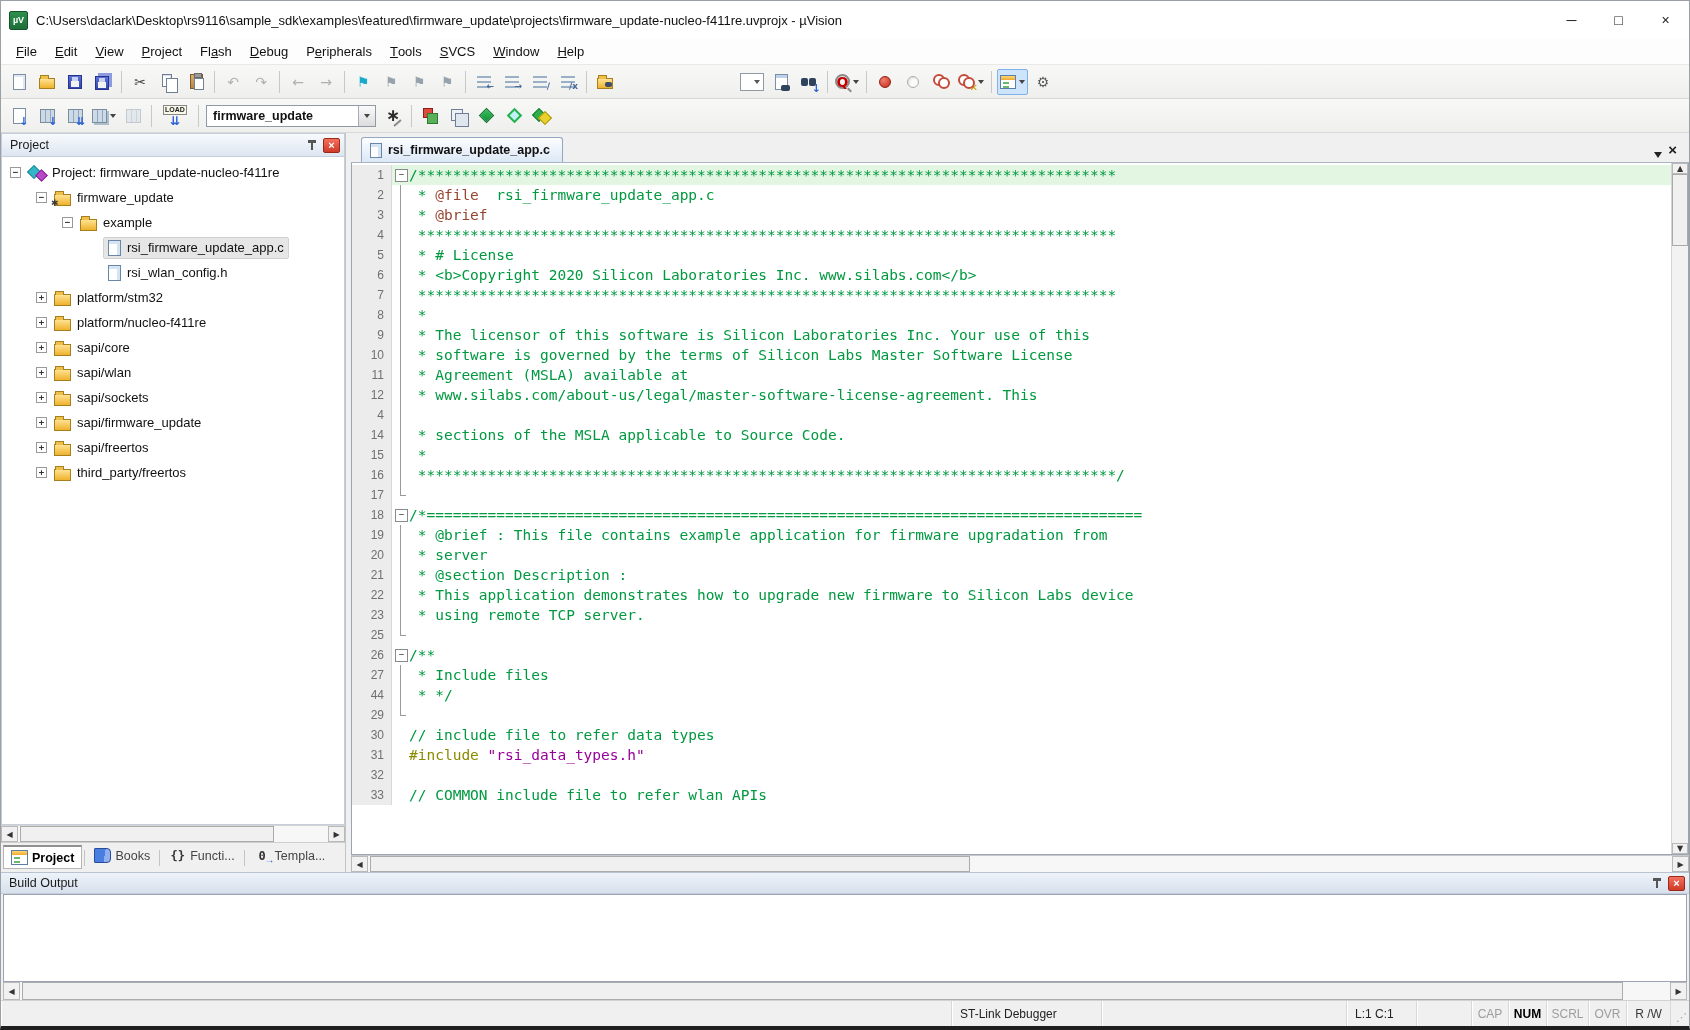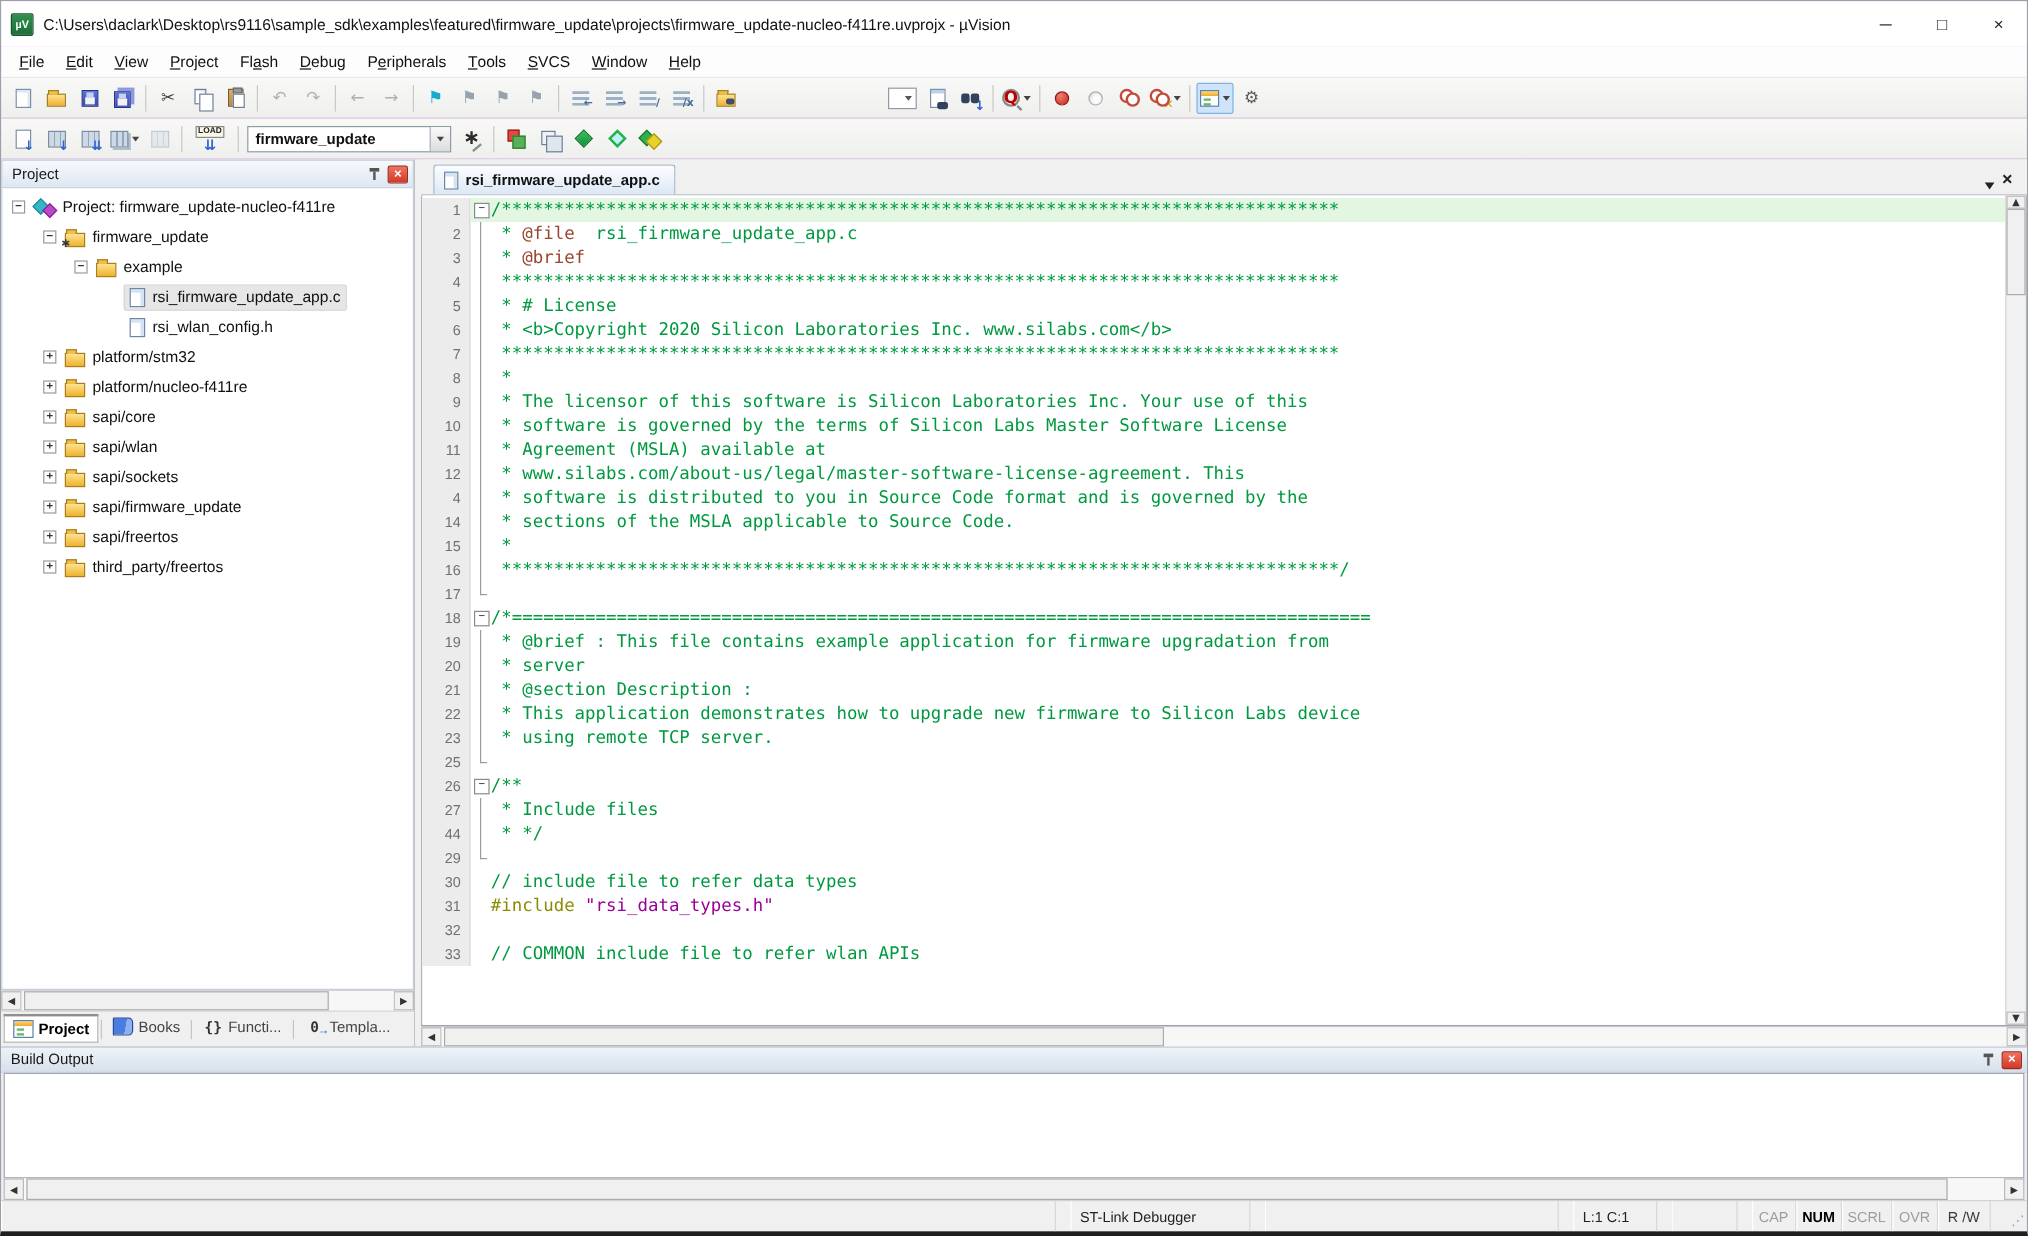--- a/index.html
+++ b/index.html
@@ -1,18 +1,18 @@
 <!DOCTYPE html>
 <html><head>
 <meta charset="utf-8">
 <style>
   * { margin:0; padding:0; box-sizing:border-box; }
   html,body { width:1690px; height:1030px; overflow:hidden; background:#d8d8d8; }
   body { font-family:"Liberation Sans", sans-serif; }
-  .app { width:1690px; height:1030px; display:flex; flex-direction:column; background:#f0abfc;
+  .app { width:1690px; height:1030px; display:flex; flex-direction:column; background:#0ea5e9;
          border:1px solid #9aa0a6; border-bottom:4px solid #1f1f1f; }
 
   
   .titlebar { height:38px; display:flex; align-items:center; background:#fff; padding-left:8px; flex:0 0 auto; }
   .appicon { width:19px; height:19px; background:linear-gradient(#2f8f4e,#1d6e38); border:1px solid #14532a;
              color:#fff; font:bold 9px/17px "Liberation Sans",sans-serif; text-align:center; border-radius:2px; }
   .wtitle { font-size:13px; color:#111; margin-left:8px; white-space:nowrap; overflow:hidden; flex:1; }
   .winbtns { display:flex; height:100%; flex:0 0 auto; }
   .winbtn { width:47px; height:100%; display:flex; align-items:center; justify-content:center;
             font-size:14px; color:#222; }
@@ -180,21 +180,21 @@
   .bout { flex:0 0 auto; display:flex; flex-direction:column; background:#f0f0f0; }
   .bhead { height:22px; display:flex; align-items:center; padding:0 4px 0 8px;
            background:linear-gradient(#eef3f9,#d7e0ec); border-top:1px solid #b9c2cf; border-bottom:1px solid #c6cedb; }
   .bhead .ptitle { flex:1; font-size:12.5px; color:#1a1a1a; }
   .bbody { height:88px; background:#fff; border:1px solid #9aa4b2; margin:0 2px;
            font:12px "DejaVu Sans Mono",monospace; color:#111; padding:2px 4px; }
   .bscroll { height:18px; display:flex; background:#f2f2f2; margin:0 2px; }
 
   
   .statusbar { height:26px; display:flex; align-items:stretch; background:#f0f0f0; border-top:1px solid #d2d2d2;
-               font-size:12px; color:#222; flex:0 0 auto;gap:12px; }
+               font-size:12px; color:#222; flex:0 0 auto; }
   .sbcell { display:flex; align-items:center; padding:0 8px; border-right:1px solid #d8d8d8; box-shadow:inset 1px 0 0 #fff; }
   .sbfill1 { flex:1; }
   .sb-stlink { width:150px; } .sb-gap2 { width:245px; } .sb-cursor { width:70px; } .sb-gap3 { width:55px; }
   .sb-t { justify-content:center; }
   .sb-t.dim { color:#9d9d9d; } .sb-t.on { color:#000; font-weight:bold; } .sb-t.mid { color:#3a3a3a; }
   .grip { width:18px; display:flex; align-items:flex-end; justify-content:flex-end; padding:2px; }
   .grip::before { content:"⋰"; color:#9a9a9a; font-size:11px; }
 </style>
 </head>
 <body>
@@ -666,21 +666,20 @@
               <span class="lnum">12</span>
               <span class="rline">
                 <span class="fold f-line"></span>
                 <span class="ctext"><span class="tk-c"> * www.silabs.com/about-us/legal/master-software-license-agreement. This</span></span>
               </span>
             </span>
             <span class="crow">
               <span class="lnum">4</span>
               <span class="rline">
                 <span class="fold f-line"></span>
-                <span class="ctext"><span class="tk-c"> * software is distributed to you in Source Code format and is governed by the</span></span>
               </span>
             </span>
             <span class="crow">
               <span class="lnum">14</span>
               <span class="rline">
                 <span class="fold f-line"></span>
                 <span class="ctext"><span class="tk-c"> * sections of the MSLA applicable to Source Code.</span></span>
               </span>
             </span>
             <span class="crow">

